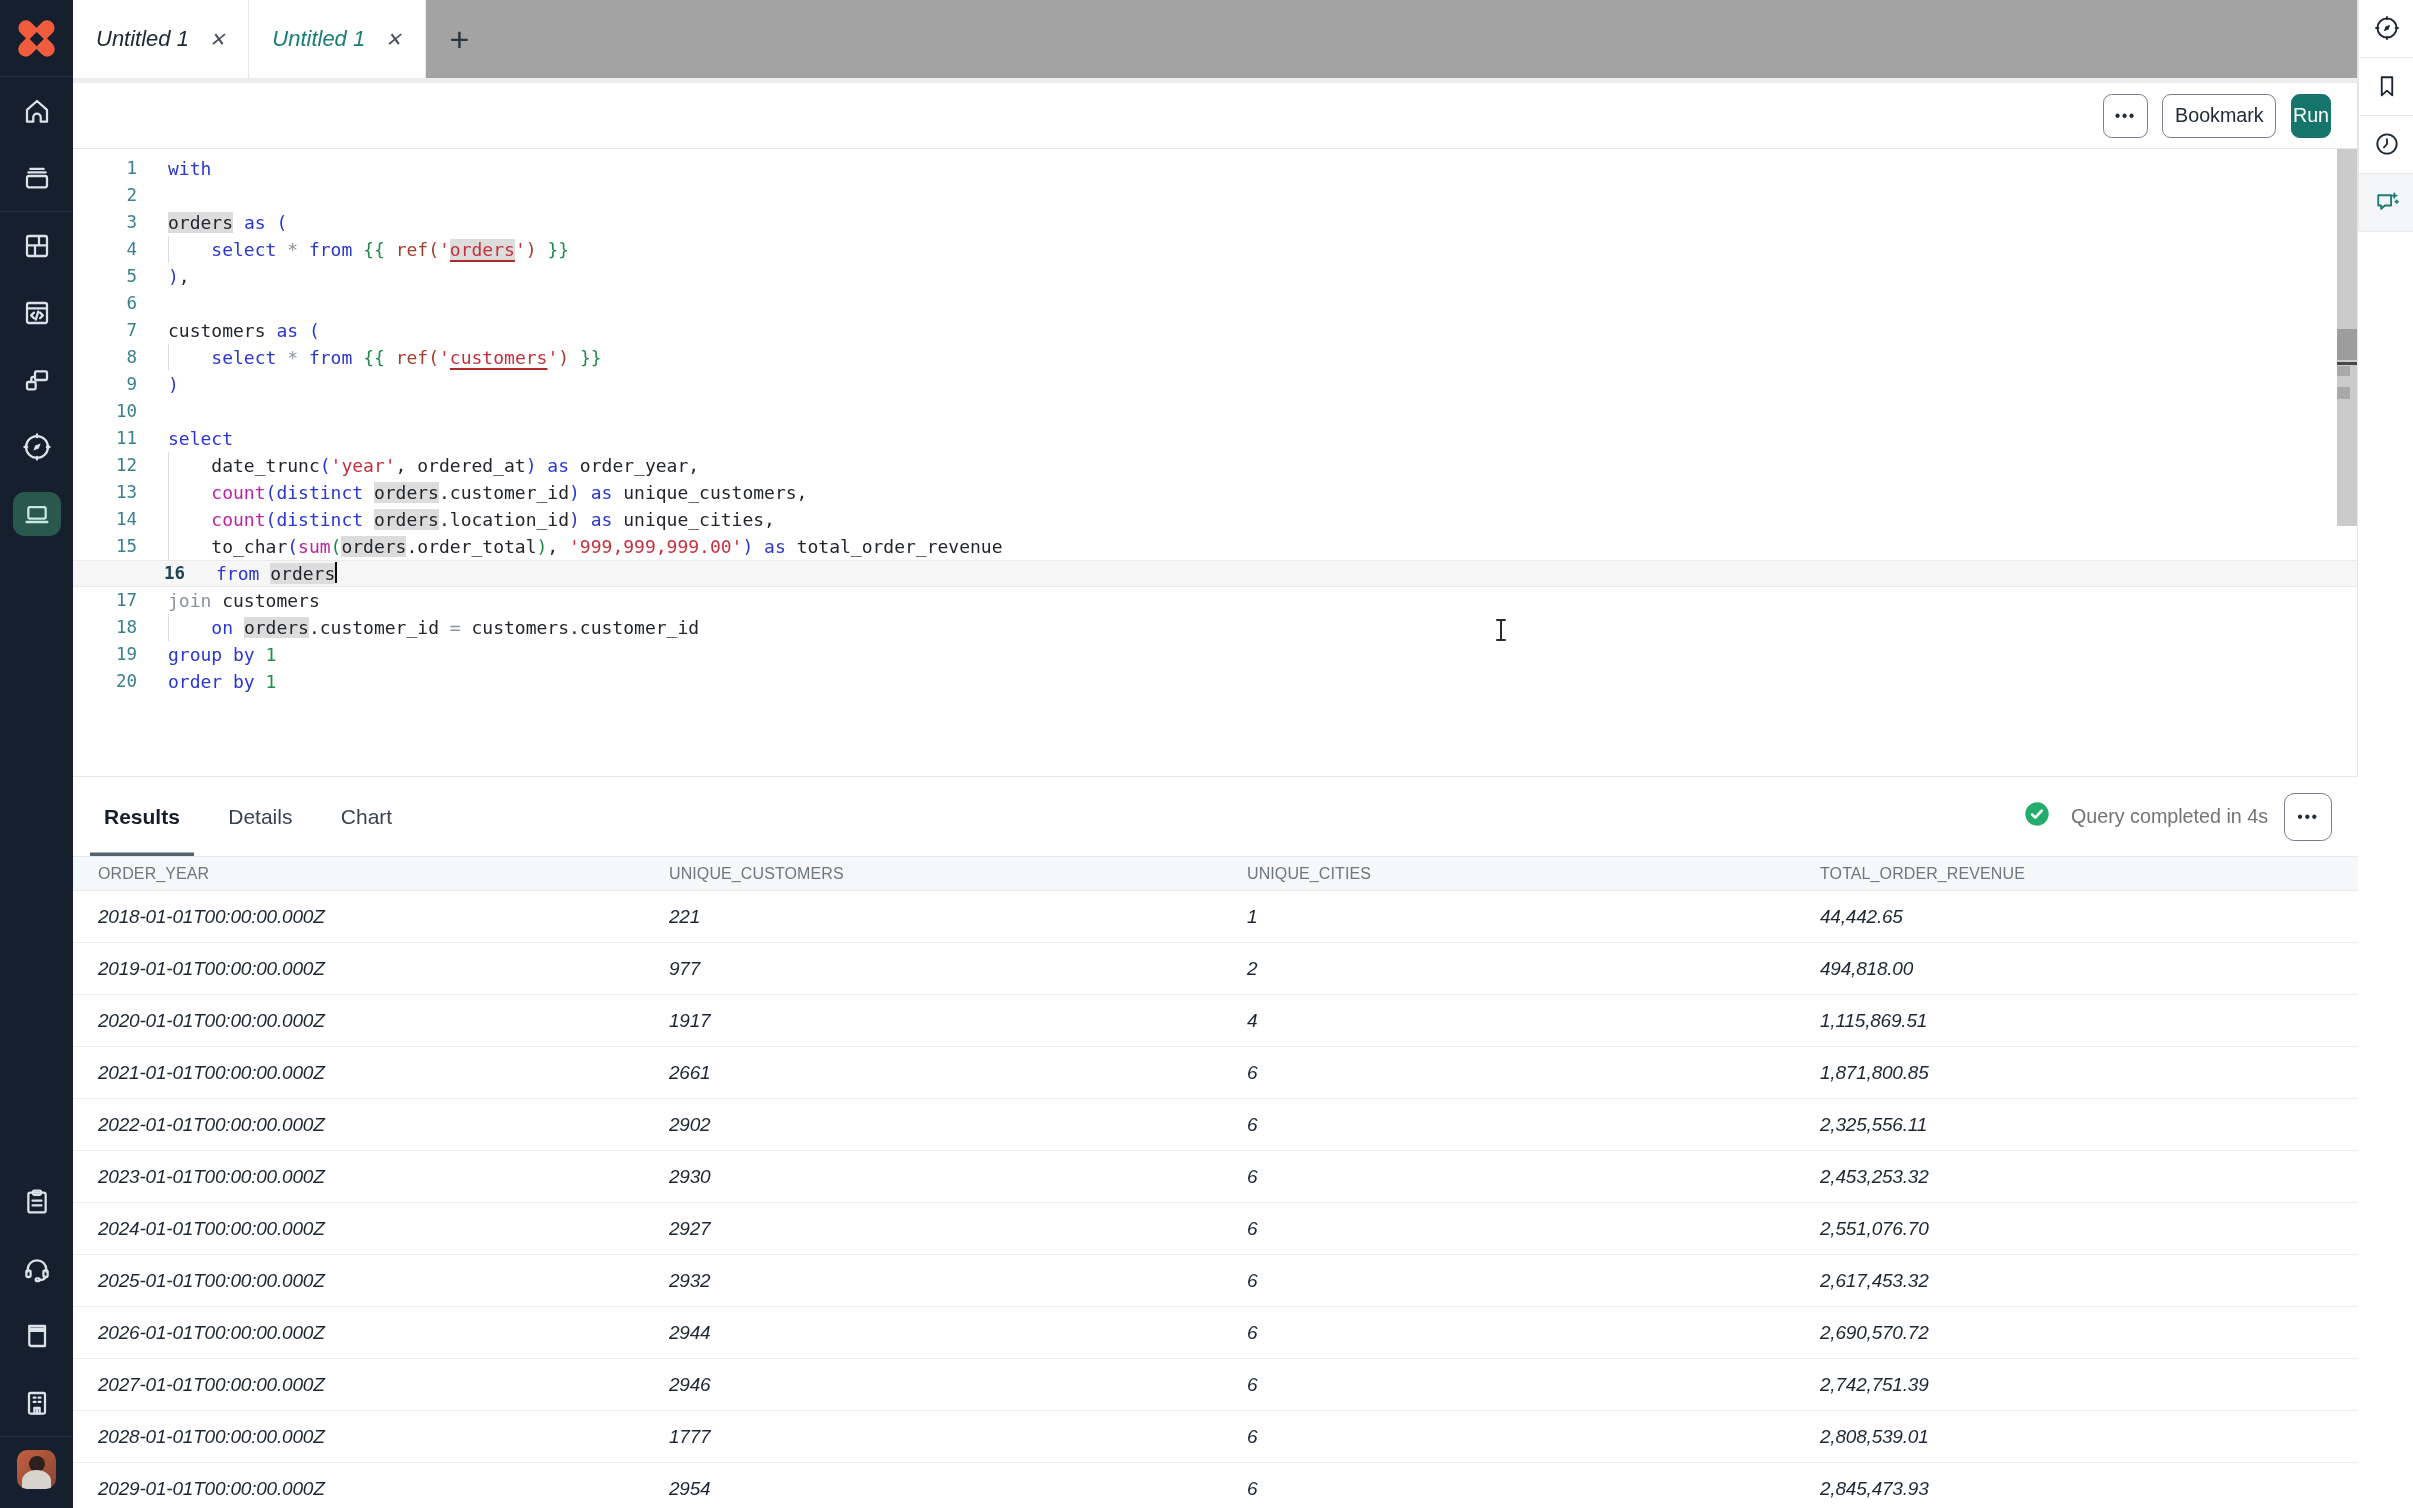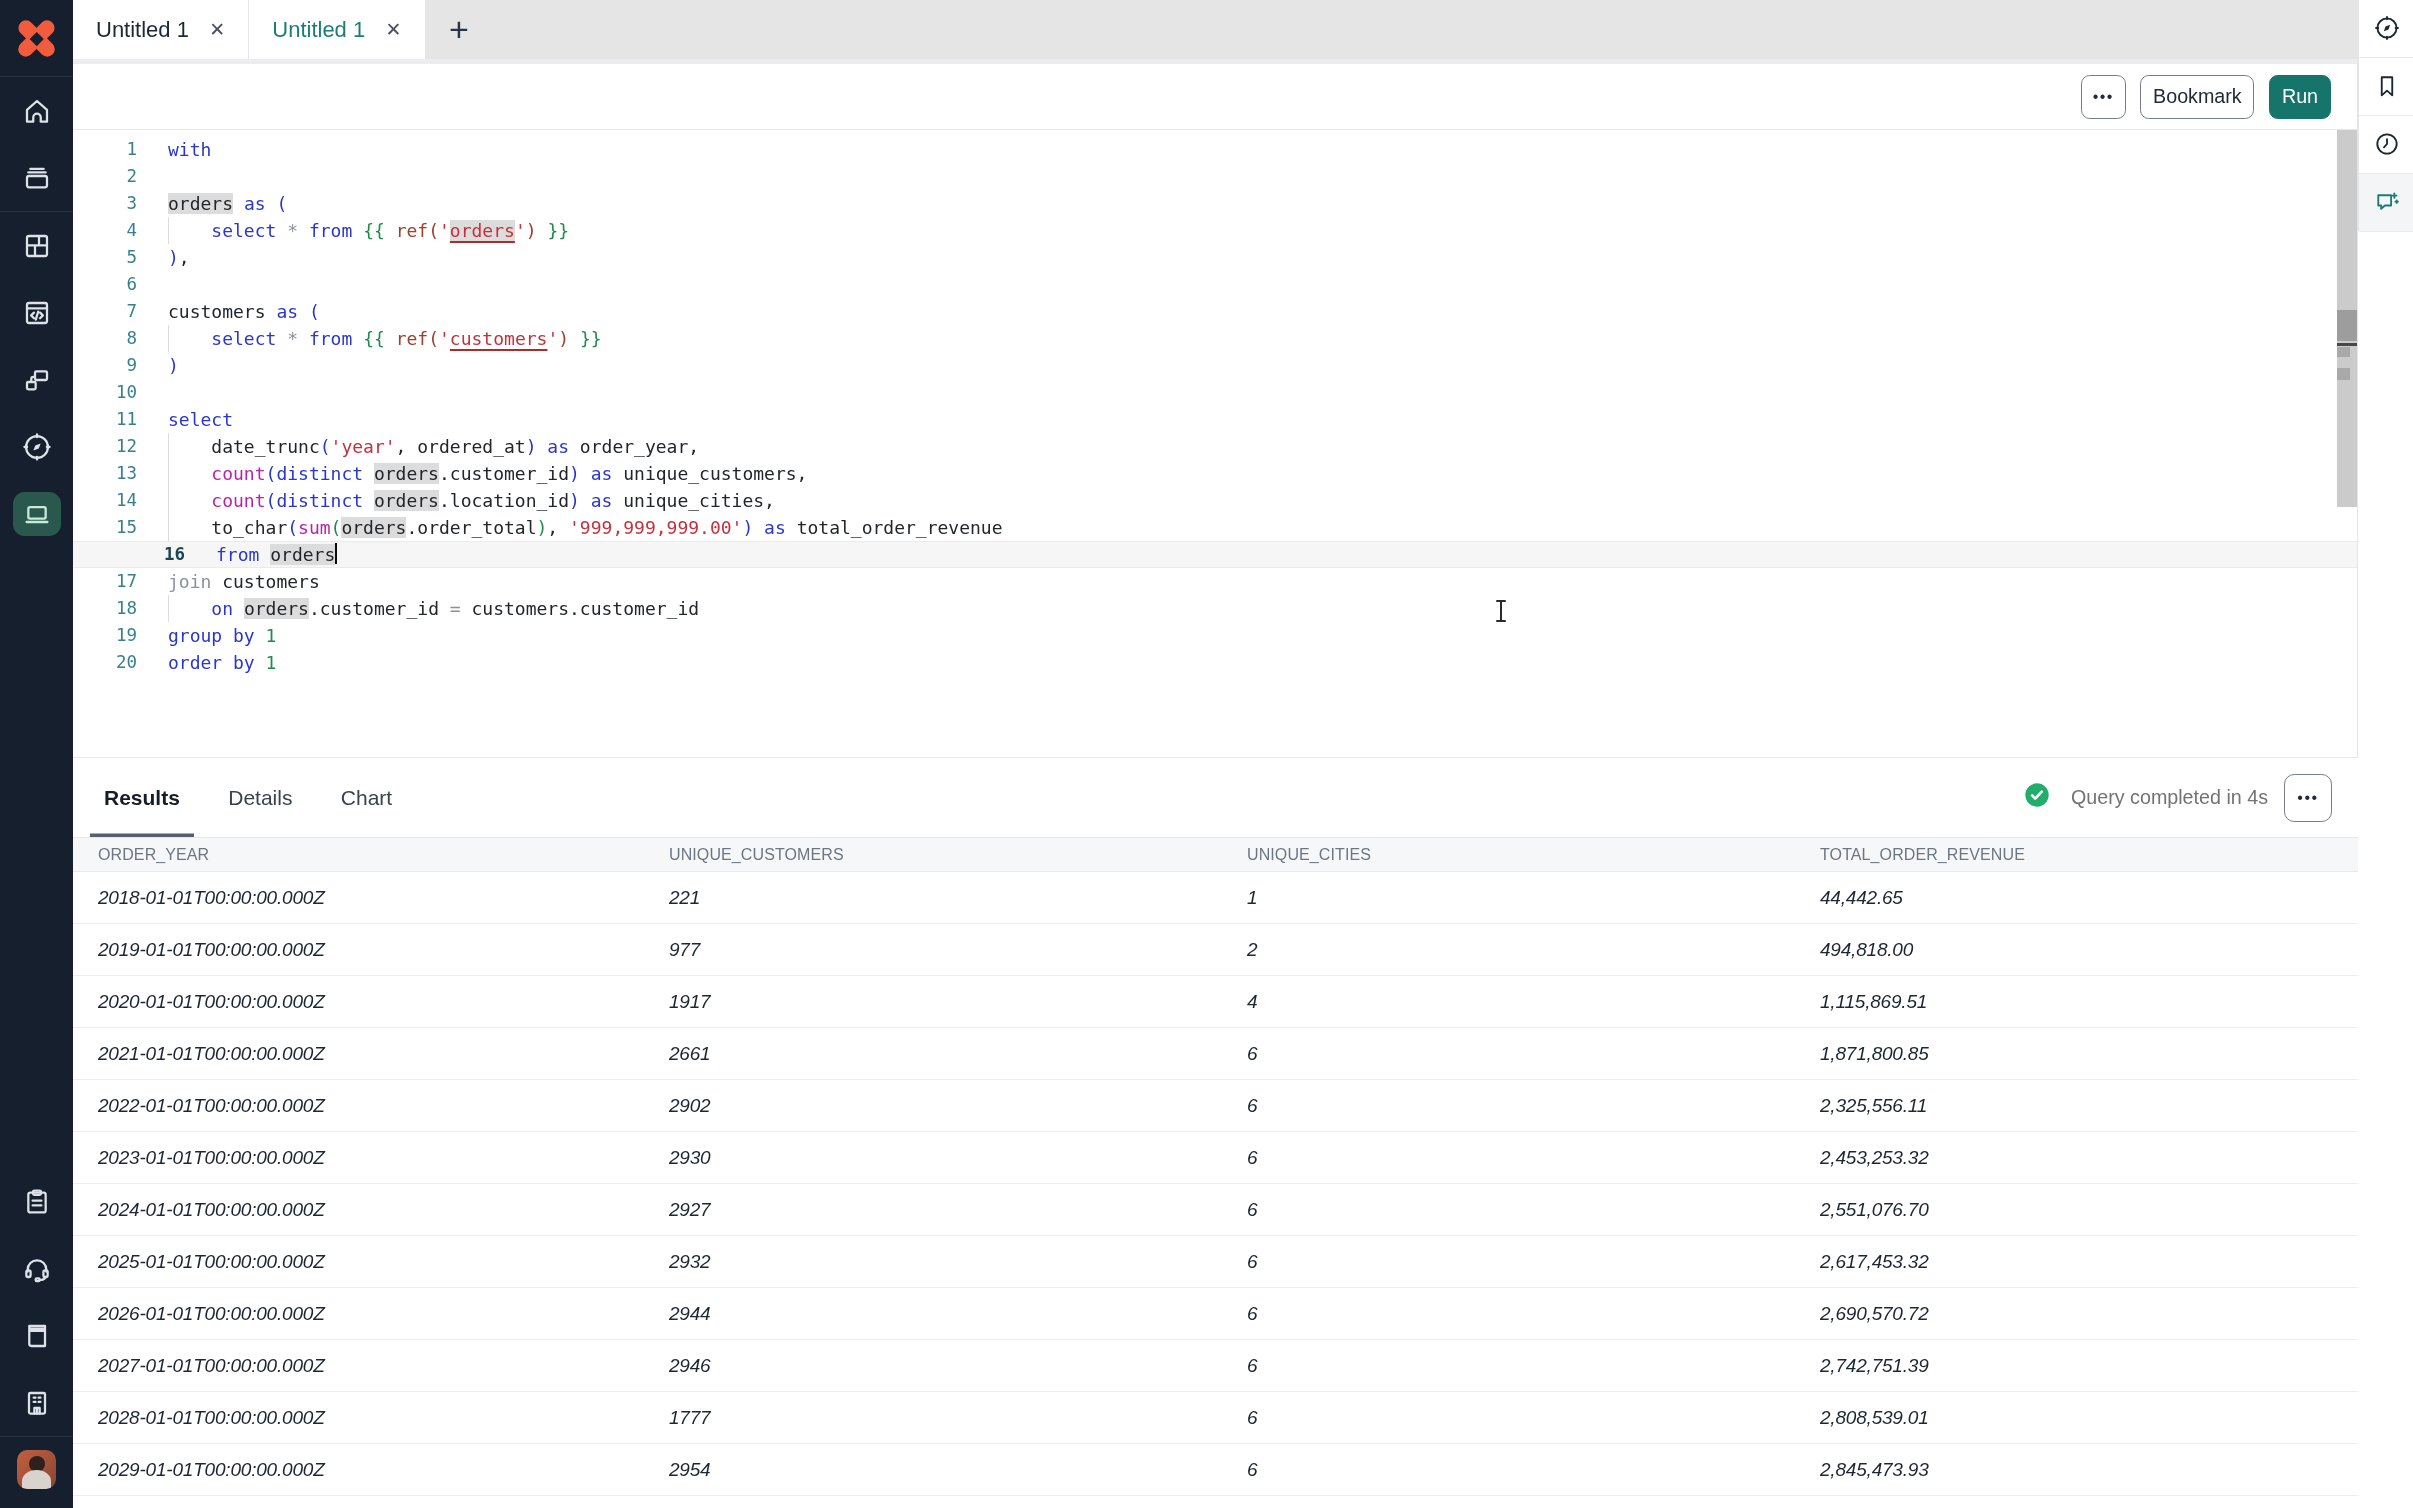--- a/index.html
+++ b/index.html
@@ -34,38 +34,38 @@
   .right-rail { position:absolute; right:0; top:0; width:55px; height:231px;
     background:#fff; border-left:0.7px solid #e4e5e7; }
   .rcell { width:55px; height:58px; display:flex; align-items:center; justify-content:center;
     border-bottom:0.7px solid #eaebed; color:#1d2733; }
   .rcell svg { width:28px; height:28px; }
   .rcell.active { background:#f4f5f7; color:#1f7b74; }
 
   
   .main { position:absolute; left:73px; top:0; width:2285px; height:1508px; }
 
-  .tabbar { height:64px; background:#e5e5e5; border-bottom:5.8px solid #ececee;
-    border-right:0.7px solid #e4e5e7; display:flex; }
+  .tabbar { height:83px; background:#a3a3a3; border-bottom:5.8px solid #ececee;
+    border-right:0.7px solid #e4e5e7; display:flex;font-style:italic; }
   .tab { background:#fff; display:flex; align-items:center; gap:20.4px; padding:0 23px;
     border-right:0.7px solid #e5e6e8; font-size:22px; color:#1d2835; }
   .tab .tab-close { font-size:19px; color:#49525e; }
   .tab.teal .tab-label { color:#1b7d78; }
   .newtab { width:67px; display:flex; align-items:center; justify-content:center;
     font-size:34px; font-weight:300; color:#2a3542; }
 
   .toolbar { height:66px; background:#fff; border-bottom:0.7px solid #e7e8ea;
     border-right:0.7px solid #e4e5e7; display:flex; align-items:center;
     justify-content:flex-end; gap:14.6px; padding-right:26px; }
   .btn { height:44px; border:1.5px solid #767d89; border-radius:8.7px; background:#fff;
     font-size:19.7px; color:#222b36; display:flex; align-items:center; justify-content:center;
     font-family:"Liberation Sans",sans-serif; }
   .btn.more { width:45px; font-size:16px; letter-spacing:1.5px; padding-top:1.5px; }
   .btn.bookmark { width:114px; }
-  .btn.run { width:62px; background:#15756a; border-color:#15756a; color:#fff;text-align:center; }
+  .btn.run { width:40px; background:#15756a; border-color:#15756a; color:#fff;text-align:center; }
 
   
   .editor { position:relative; height:628px; background:#fff; border-bottom:0.7px solid #e7e8ea;
     border-right:0.7px solid #e4e5e7; padding-top:5.8px;
     font-family:"DejaVu Sans Mono",monospace; font-size:18px; }
   .code-line { position:relative; height:27px; line-height:27px; display:flex; }
   .code-line.active { background:#f6f6f7; box-shadow:inset 0 0.7px 0 #e8e8ea, inset 0 -0.7px 0 #e8e8ea; }
   .gutter { flex:0 0 95px; width:95px; text-align:right; padding-right:31px;
     color:#38808f; font-size:17.5px; }
   .code-line.active .gutter { color:#1d4552; font-weight:bold;margin-left:48px; }

